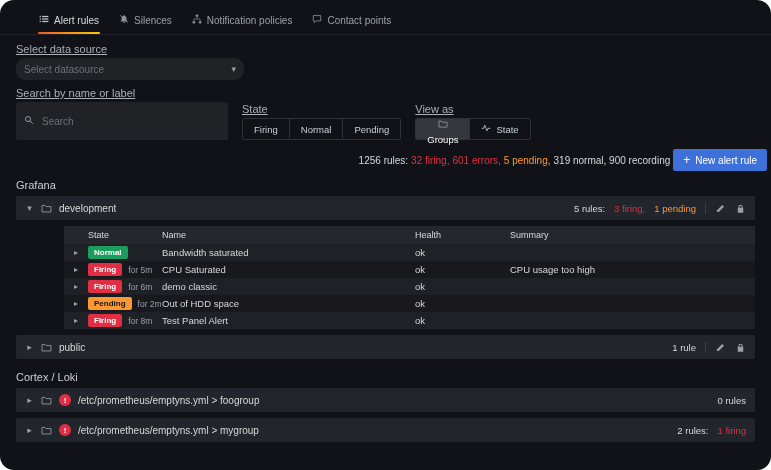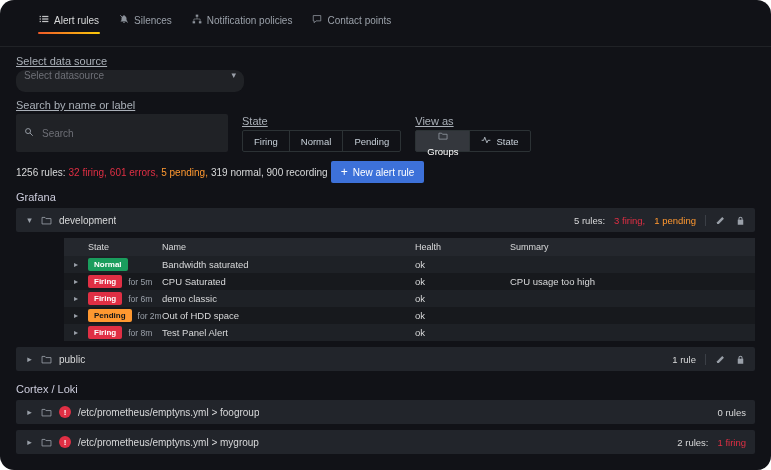--- a/index.html
+++ b/index.html
@@ -9,49 +9,49 @@
     background:#111217;border-radius:14px;overflow:hidden;
     font-family:"Liberation Sans",sans-serif;color:#d8d9da;font-size:10px;
   }
   
   .page-header{display:flex;align-items:center;gap:12px;padding:14px 16px 4px 38px;}
   .logo-circle{width:28px;height:28px;border:1.5px solid #c7d0d9;border-radius:50%;
     display:flex;align-items:center;justify-content:center;color:#c7d0d9;flex:0 0 auto;}
   .page-title{font-size:16px;font-weight:500;color:#d8d9da;line-height:18px;}
   .page-subtitle{font-size:9px;color:#8e8e8e;margin-top:2px;}
   
-  .tabs{display:flex;gap:2px;padding:4px 8px 12px 30px;border-bottom:1px solid #202226;margin-top:4px;}
+  .tabs{display:flex;gap:2px;padding:4px 8px 0 30px;border-bottom:1px solid #202226;margin-top:4px;}
   .tab{position:relative;display:flex;align-items:center;gap:5px;padding:6px 9px 8px;
     font-size:10px;color:#9aa0a9;cursor:pointer;}
   .tab.active{color:#d8d9da;}
   .tab.active .tab-underline{position:absolute;left:8px;right:8px;bottom:0;height:2px;
     background:linear-gradient(90deg,#f05a28,#fbca0a);border-radius:1px;}
   .tab svg{opacity:.9;}
   
   .filters{padding:8px 16px 0;}
   .filter-label{font-size:11px;color:#aab0b8;margin-bottom:3px;text-decoration:underline;}
   .select-box{width:228px;height:22px;background:#202226;border-radius:9px;
-    display:flex;align-items:flex-start;justify-content:space-between;padding:0 8px;cursor:pointer;}
+    display:flex;align-items:center;justify-content:space-between;padding:0 8px;cursor:pointer;}
   .select-placeholder{color:#6e7077;font-size:10px;}
   .caret{color:#9aa0a9;font-size:9px;}
   .filters-row2{display:flex;gap:14px;margin-top:7px;align-items:flex-end;}
   .search-box{display:flex;align-items:center;gap:6px;width:212px;height:38px;
     background:#202226;border-radius:2px;padding:0 8px;color:#9aa0a9;}
   .search-box input{flex:1;background:transparent;border:none;outline:none;
     color:#d8d9da;font-size:10px;font-family:"Liberation Sans",sans-serif;}
   .search-box input::placeholder{color:#6e7077;}
   .btn-group{display:flex;}
   .btn-seg{height:22px;display:flex;align-items:center;gap:5px;padding:0 11px;
     border:1px solid #2c3235;background:transparent;color:#c7d0d9;font-size:9.5px;
     cursor:pointer;margin-left:-1px;font-family:"Liberation Sans",sans-serif;}
   .btn-seg:first-child{margin-left:0;border-radius:2px 0 0 2px;}
   .btn-seg:last-child{border-radius:0 2px 2px 0;}
   .btn-seg.active{background:#34373d;color:#ffffff;flex-direction:column;}
   
-  .summary-row{display:flex;align-items:center;justify-content:flex-start;margin:9px 16px 0;}
+  .summary-row{display:flex;align-items:center;justify-content:flex-end;margin:9px 4px 0;}
   .summary-text{font-size:10px;color:#d8d9da;}
   .summary-text span{margin-right:3px;}
   .c-firing{color:#e02f44;}
   .c-pending{color:#ff9830;}
   .btn-primary{display:flex;align-items:center;gap:5px;height:22px;padding:0 10px;
     background:#3d71d9;color:#ffffff;border:none;border-radius:2px;font-size:10px;
     cursor:pointer;font-family:"Liberation Sans",sans-serif;}
   .btn-primary .plus{font-size:12px;line-height:10px;}
   
   .sections{padding:0 16px;}

